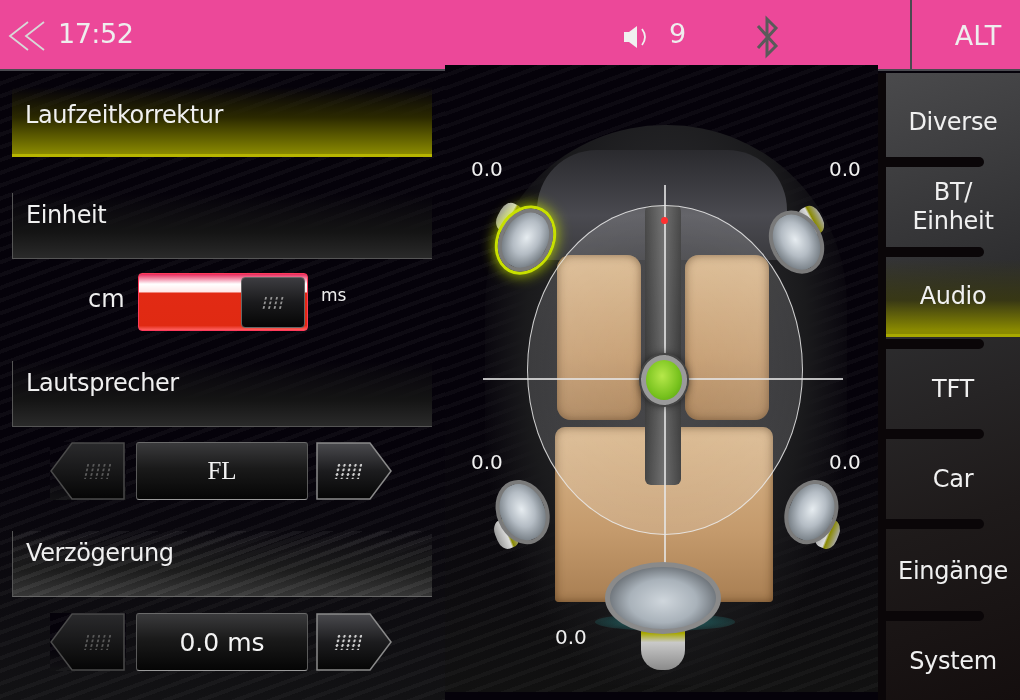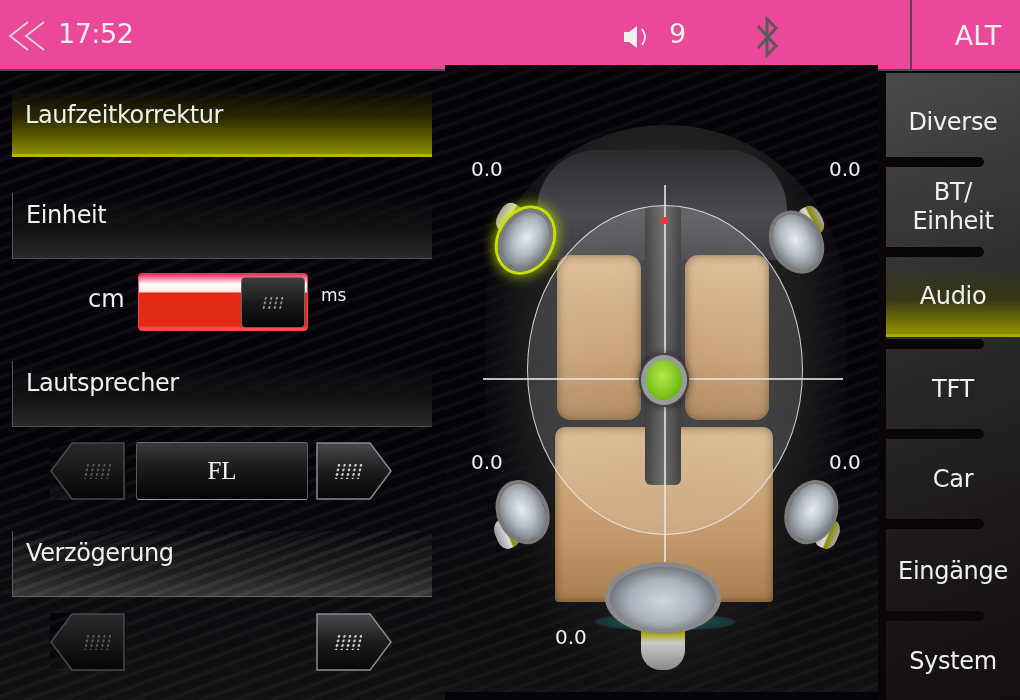--- a/index.html
+++ b/index.html
@@ -186,20 +186,21 @@
     <span class="lbl" style="top:8px;">Verzögerung</span>
   </div>
 
   <div class="stepper" style="top:540px;">
     <div class="arrow-btn left">
       <svg width="76" height="58" viewBox="0 0 76 58">
         <polygon points="22,1 74,1 74,57 22,57 1,29" fill="url(#gl)" stroke="#4a4a4a" stroke-width="1.5"></polygon>
       </svg>
       <div class="grip"></div>
     </div>
+    <div class="value-box">0.0 ms</div>
     <div class="arrow-btn right">
       <svg width="76" height="58" viewBox="0 0 76 58">
         <polygon points="1,1 54,1 75,29 54,57 1,57" fill="url(#gr)" stroke="#8a8a8a" stroke-width="1.5"></polygon>
       </svg>
       <div class="grip"></div>
     </div>
   </div>
 </div>
 
 <div class="center">

